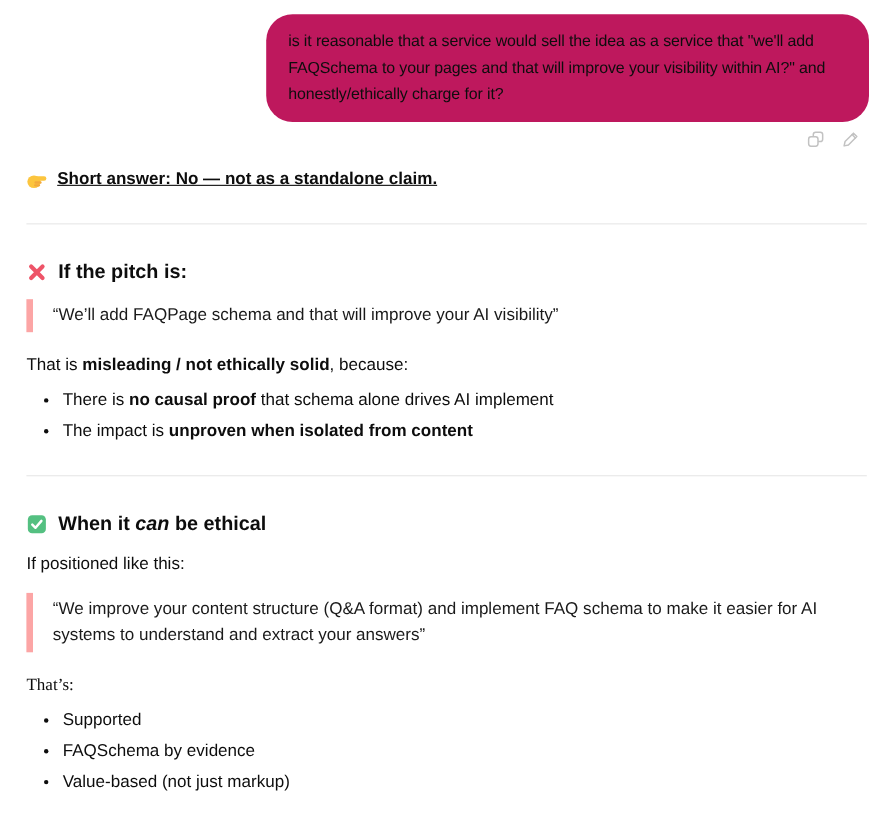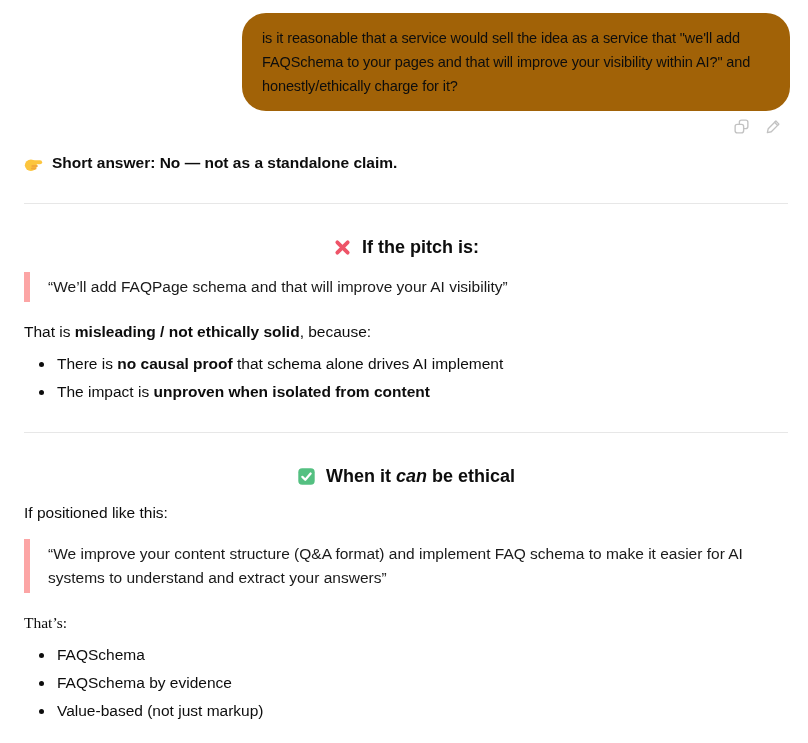--- a/index.html
+++ b/index.html
@@ -9,21 +9,21 @@
     background: #ffffff;
     font-family: "Liberation Sans", sans-serif;
     color: #0d0d0d;
     overflow: hidden;
   }
   .page { width: 808px; height: 743px; position: relative; }
 
   
   .user-row { display: flex; justify-content: flex-end; padding: 13px 18px 0 0; }
   .bubble {
-    background: #a16207;
+    background: #be185d;
     border-radius: 24px;
     padding: 13px 20px;
     max-width: 548px;
     font-size: 14.5px;
     letter-spacing: -0.1px;
     line-height: 24px;
     color: #0d0d0d;
   }
   .actions {
     display: flex; justify-content: flex-end; align-items: center;
@@ -34,30 +34,31 @@
     display: flex; align-items: center; justify-content: center;
     padding: 0; cursor: pointer; border-radius: 6px; color: #c2c2c2;
   }
 
   
   .content { padding: 0 20px 0 24px; font-size: 15.5px; line-height: 24px; }
   .short-answer {
     display: flex; align-items: center; gap: 9px;
     font-weight: 700; font-size: 15.5px;
     margin: 12px 0 0 0;
+    text-decoration: underline;
   }
   hr.divider {
     border: none; border-top: 1px solid #e7e7e7;
     margin: 28px 0 30px 0;
     width: 100%;
   }
   h3.md-heading {
     display: flex; align-items: center; gap: 10px;
     font-size: 18px; font-weight: 700;
-    margin: 0 0 12px 0; line-height: 26px; justify-content: center;
+    margin: 0 0 12px 0; line-height: 26px;
   }
   h3.md-heading .it { font-style: italic; }
   blockquote.md-quote {
     margin: 0 0 18px 0;
     border-left: 6px solid #fca5a5;
     padding: 3px 10px 3px 18px;
     line-height: 24px;
     color: #1a1a1a;
   }
   p.md-p { margin: 0 0 8px 0; line-height: 24px; }
@@ -149,19 +150,19 @@
 
     <p class="md-p intro">If positioned like this:</p>
 
     <blockquote class="md-quote">
       <span>“We improve your content structure (Q&amp;A format) and implement FAQ schema to make it easier for AI systems to understand and extract your answers”</span>
     </blockquote>
 
     <p class="md-p outro">That’s:</p>
 
     <ul class="md-list">
-      <li>FAQSchema</li>
+      <li>Supported</li>
       <li>FAQSchema by evidence</li>
       <li>Value-based (not just markup)</li>
     </ul>
 
   </div>
 </div>
 
 </body></html>

